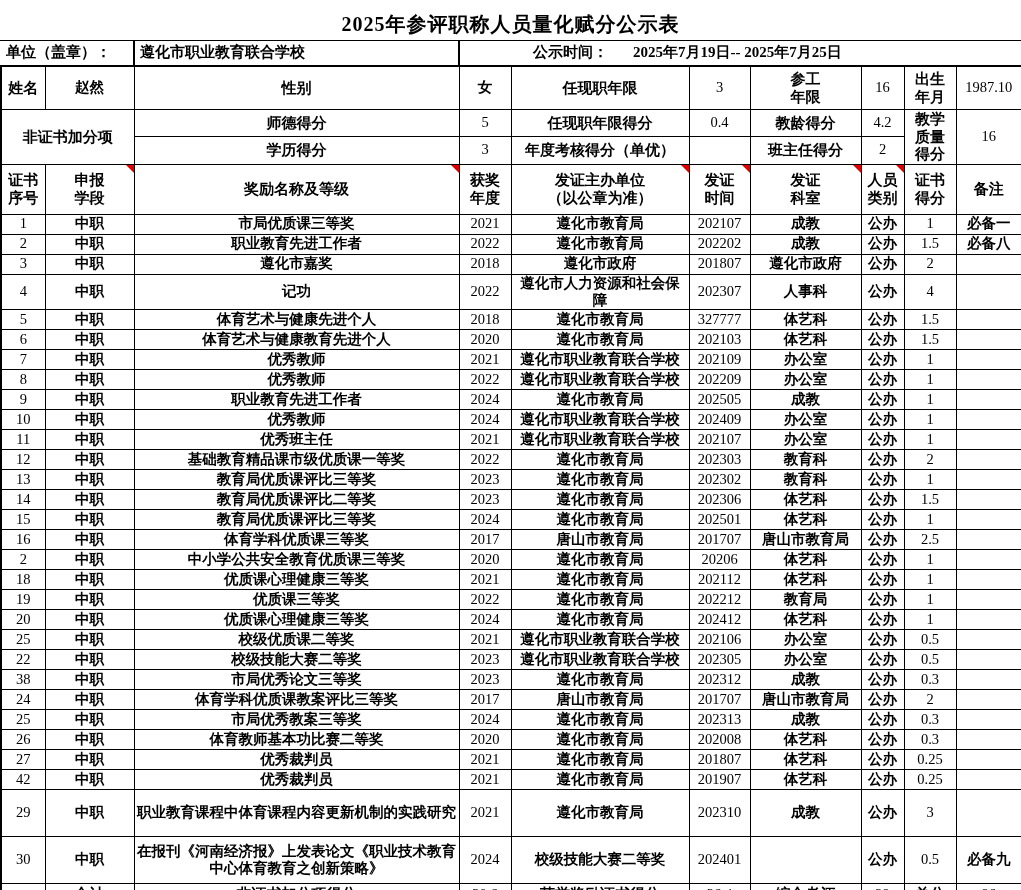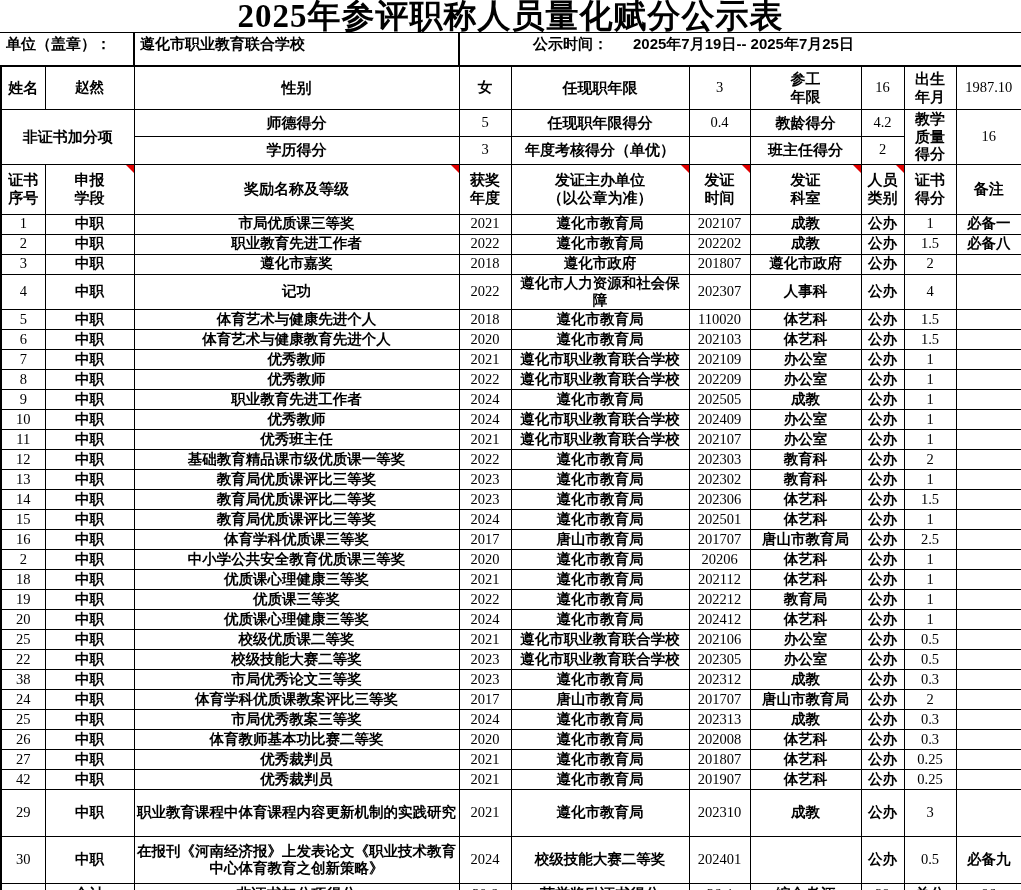--- a/index.html
+++ b/index.html
@@ -8,33 +8,33 @@
     width:1021px; height:890px;
     background:#fff; color:#000;
     font-family:"Liberation Sans", sans-serif;
     overflow:hidden;
   }
   .sheet { width:1021px; height:890px; }
 
   .title-row {
     height:32px; display:flex; align-items:center; justify-content:center;
     font-family:"Liberation Serif", serif;
-    font-size:33px; font-weight:600; letter-spacing:1px;
+    font-size:20px; font-weight:600; letter-spacing:1px;margin-top:8px;
   }
 
   .info-row {
-    position:relative; height:33px;
+    position:relative; height:25px;
     border-top:1.5px solid #000;
     font-size:15px; font-weight:bold;
   }
   .info-row .abs { position:absolute; top:2px; white-space:nowrap; }
   .info-unit-label  { left:6px; }
   .info-unit-value  { left:140px; }
   .info-time-label  { left:533px; }
-  .info-time-value  { left:633px; font-family:Liberation Sans, sans-serif; font-weight:bold; }
+  .info-time-value  { left:633px; font-family:Liberation Serif, serif; font-weight:bold; }
   .vline { position:absolute; top:0; bottom:0; width:1.5px; background:#000; }
   .vline-a { left:133px; }
   .vline-b { left:458px; }
 
   table {
     width:1021px; table-layout:fixed; border-collapse:collapse;
     border:2px solid #000; border-bottom:3px solid #000;
   }
   td, th {
     border:1.5px solid #000;
@@ -202,21 +202,21 @@
     <td class="zh">公办</td>
     <td class="num">4</td>
     <td class="zh"></td>
   </tr>
         <tr>
     <td class="num">5</td>
     <td class="zh">中职</td>
     <td class="zh">体育艺术与健康先进个人</td>
     <td class="num">2018</td>
     <td class="zh">遵化市教育局</td>
-    <td class="num">110020</td>
+    <td class="num">327777</td>
     <td class="zh">体艺科</td>
     <td class="zh">公办</td>
     <td class="num">1.5</td>
     <td class="zh"></td>
   </tr>
         <tr>
     <td class="num">6</td>
     <td class="zh">中职</td>
     <td class="zh">体育艺术与健康教育先进个人</td>
     <td class="num">2020</td>

